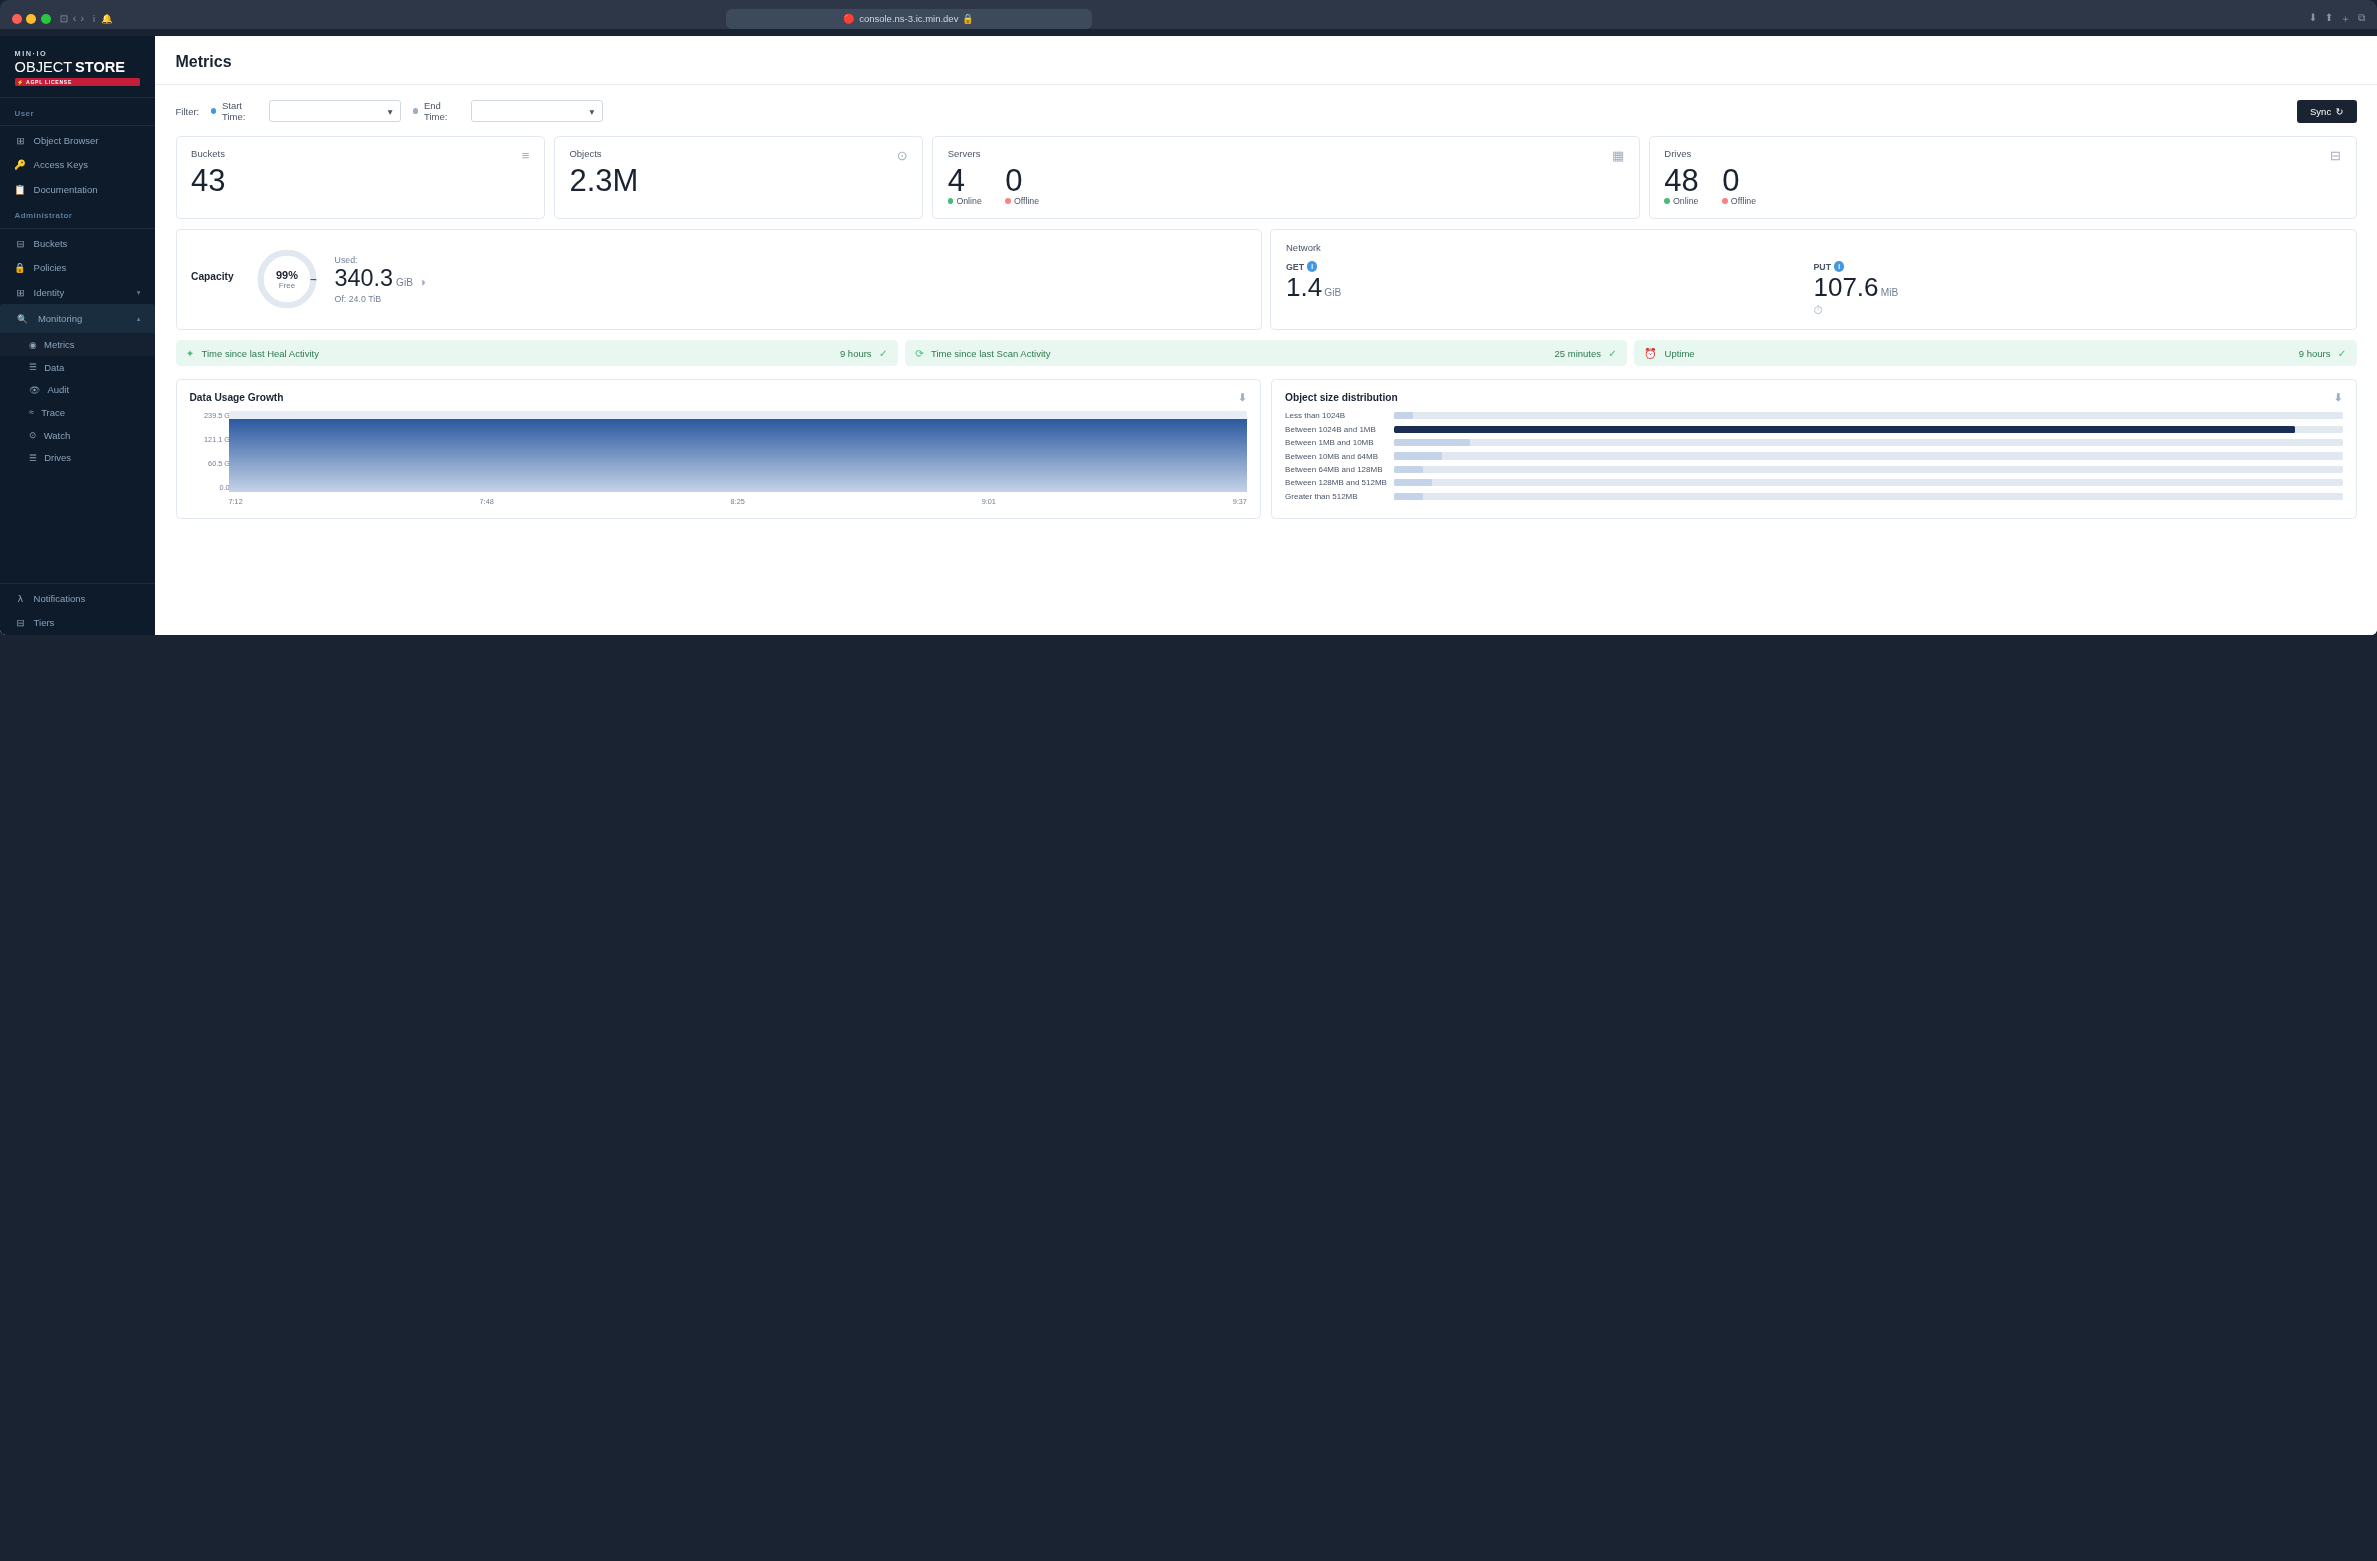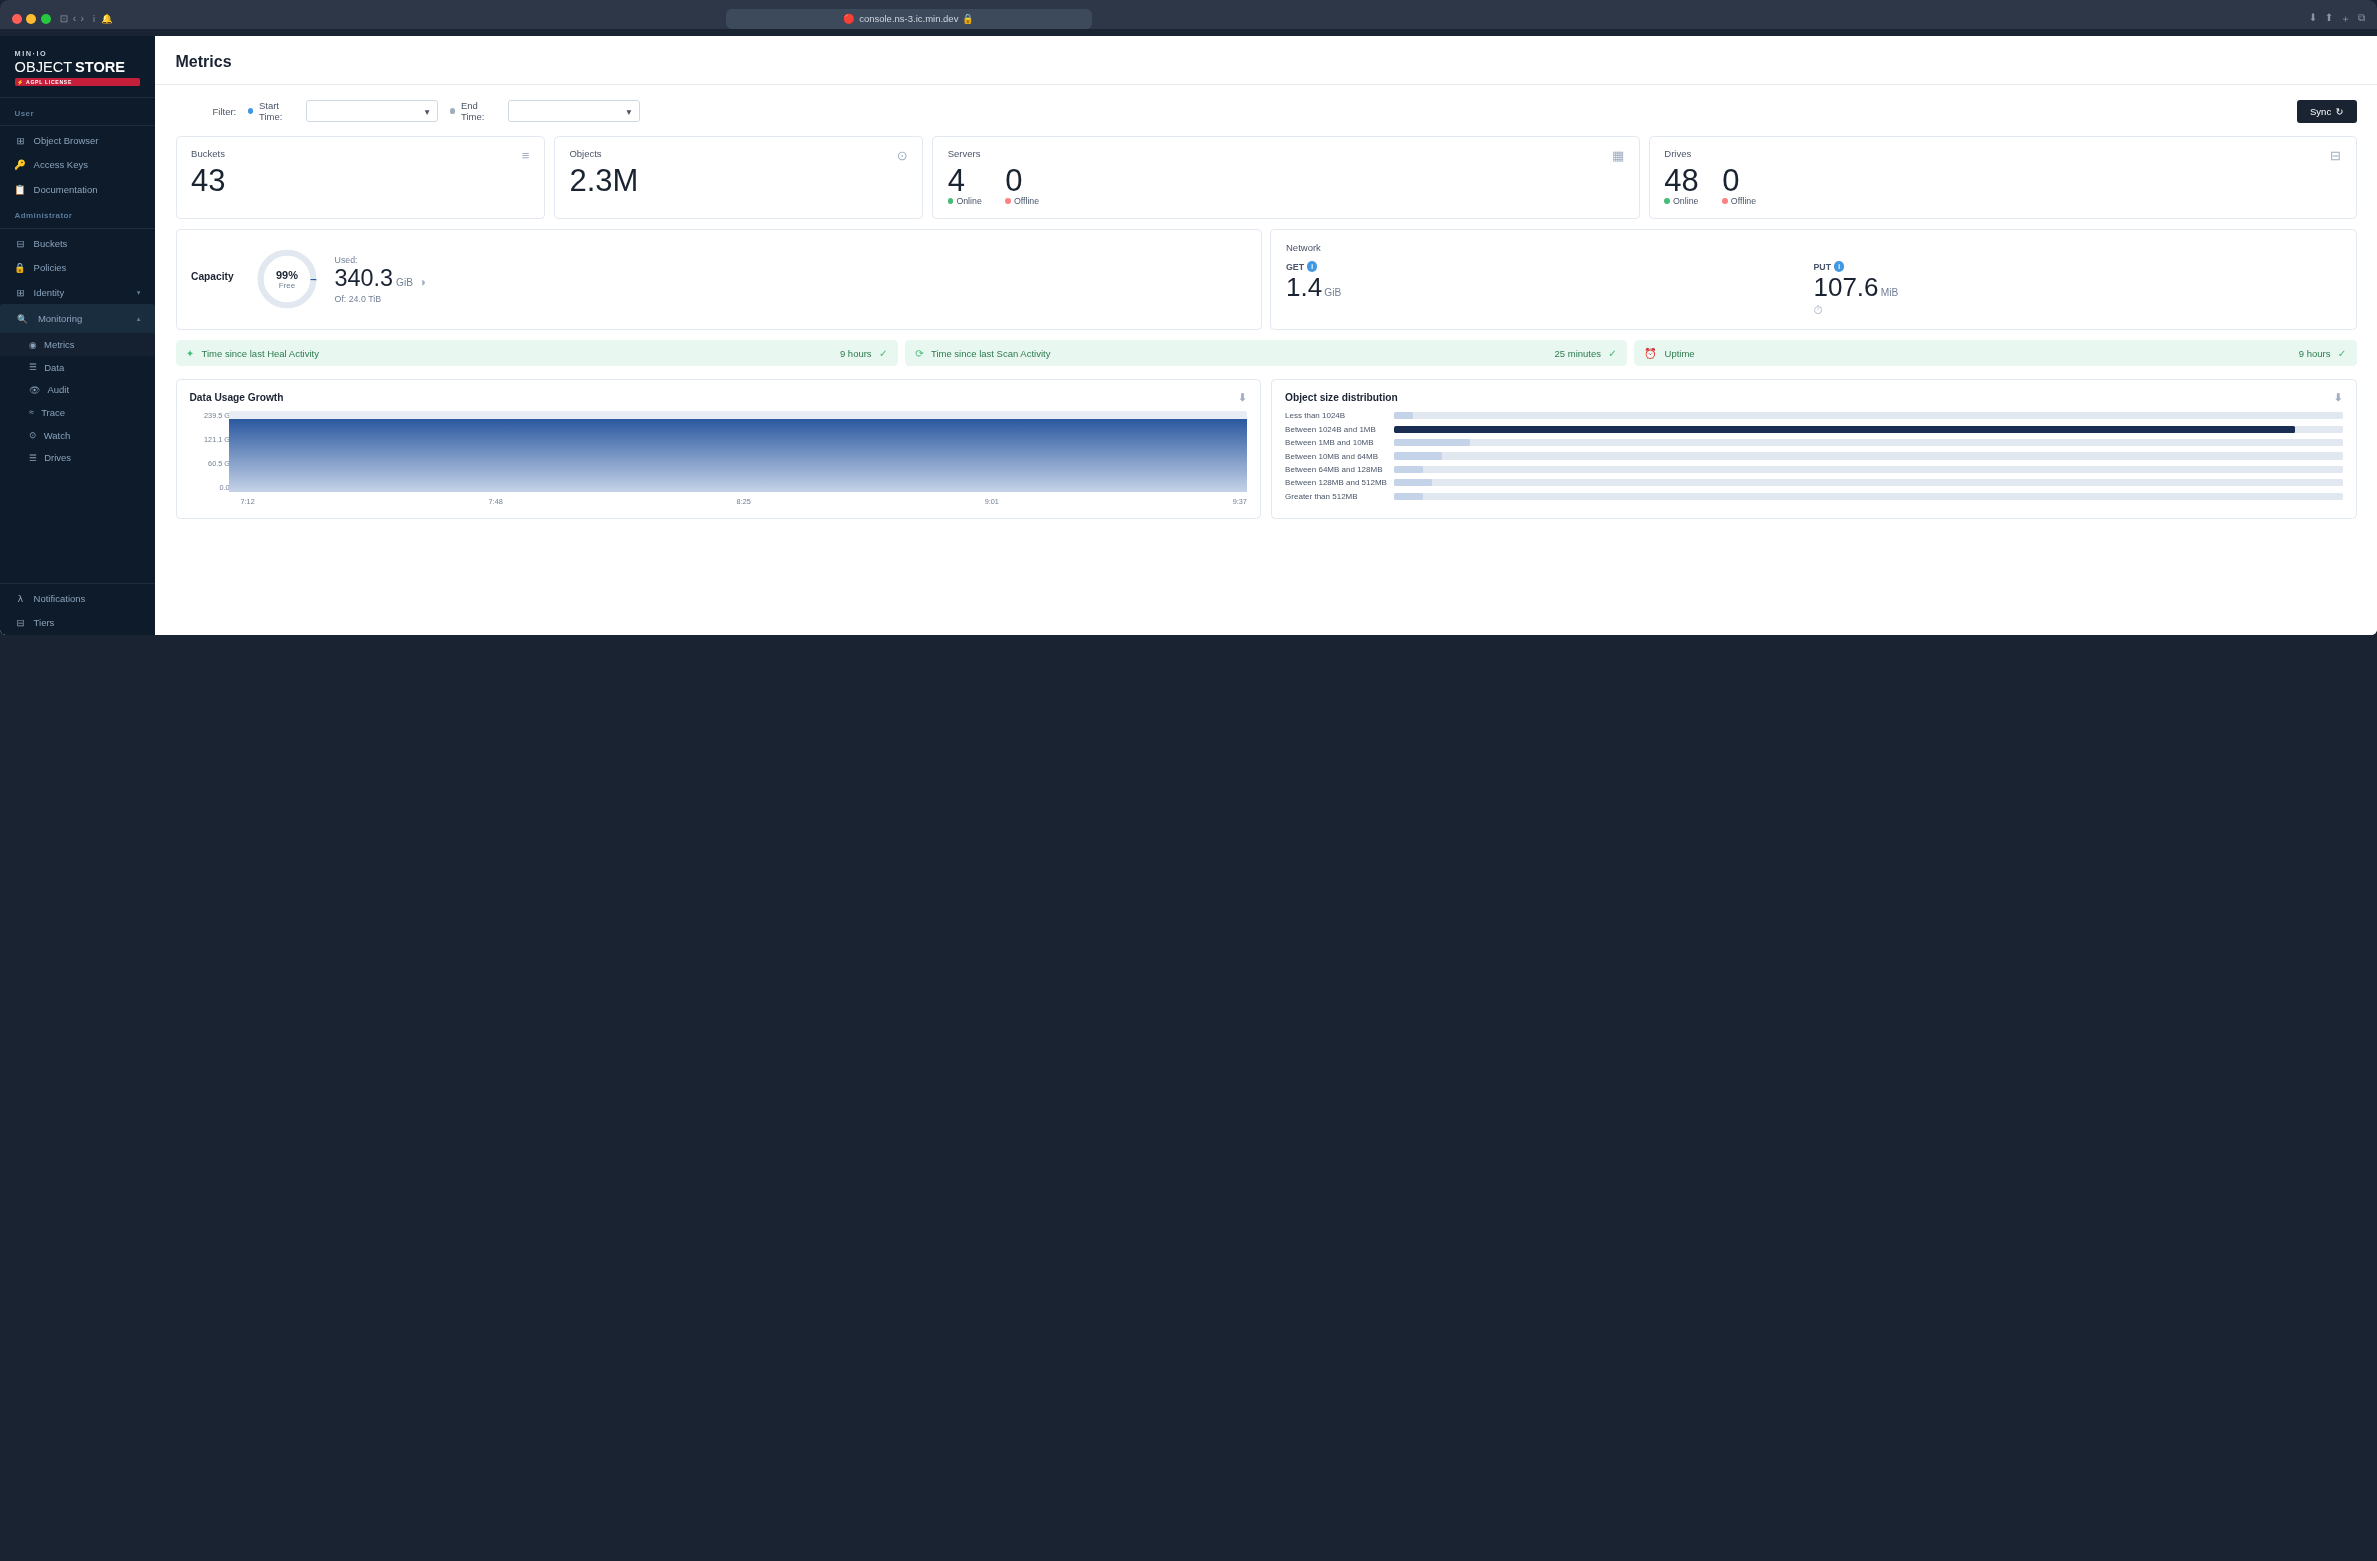--- a/index.html
+++ b/index.html
@@ -84,21 +84,21 @@
       font-weight: 500;
     }
     .tab.active { color: #1a2332; border-bottom-color: #1a2332; font-weight: 600; }
 
     .content-area { padding: 14.6px 20.5px; }
 
     
     .filter-bar {
       display: flex; align-items: center; gap: 11.7px; margin-bottom: 13px;
     }
-    .filter-label { font-size: 9.5px; color: #4a5568; font-weight: 500; margin-left: 37px; }
+    .filter-label { font-size: 9.5px; color: #4a5568; font-weight: 500; }
     .filter-field {
       display: flex; align-items: center; gap: 5.8px; flex: 1; max-width: 190px;
     }
     .filter-dot { width: 5.8px; height: 5.8px; border-radius: 50%; background: #a0aec0; }
     .filter-dot.blue { background: #4299e1; }
     .filter-select {
       flex: 1; border: 0.7px solid #d1d9e0; border-radius: 2.9px; padding: 4.4px 7.3px;
       font-size: 9.5px; color: #4a5568; background: #fff; cursor: pointer;
       display: flex; align-items: center; justify-content: space-between;
       min-width: 132px;
@@ -191,21 +191,21 @@
       background: #e8edf5; border-radius: 1.5px;
     }
     .usage-chart-fill {
       position: absolute; bottom: 0; left: 0; right: 0;
       background: linear-gradient(180deg, #2d5aa0 0%, #c5d3e8 100%);
       border-top: 1.5px solid #2d5aa0;
     }
     .usage-x-labels {
       position: absolute; left: 39px; right: 0; bottom: 0;
       display: flex; justify-content: space-between;
-      font-size: 7.3px; color: #718096; margin-left: 12px;
+      font-size: 7.3px; color: #718096;
     }
 
     
     .dist-list { display: flex; flex-direction: column; gap: 4.4px; }
     .dist-item { display: flex; align-items: center; gap: 7.3px; font-size: 8px; color: #4a5568; }
     .dist-label { width: 102px; flex-shrink: 0; }
     .dist-bar-wrap { flex: 1; height: 7.3px; background: #e2e8f0; border-radius: 1.5px; overflow: hidden; }
     .dist-bar { height: 100%; border-radius: 1.5px; }
     .dist-bar.small { background: #c5d3e8; }
     .dist-bar.large { background: #1a2d52; }

